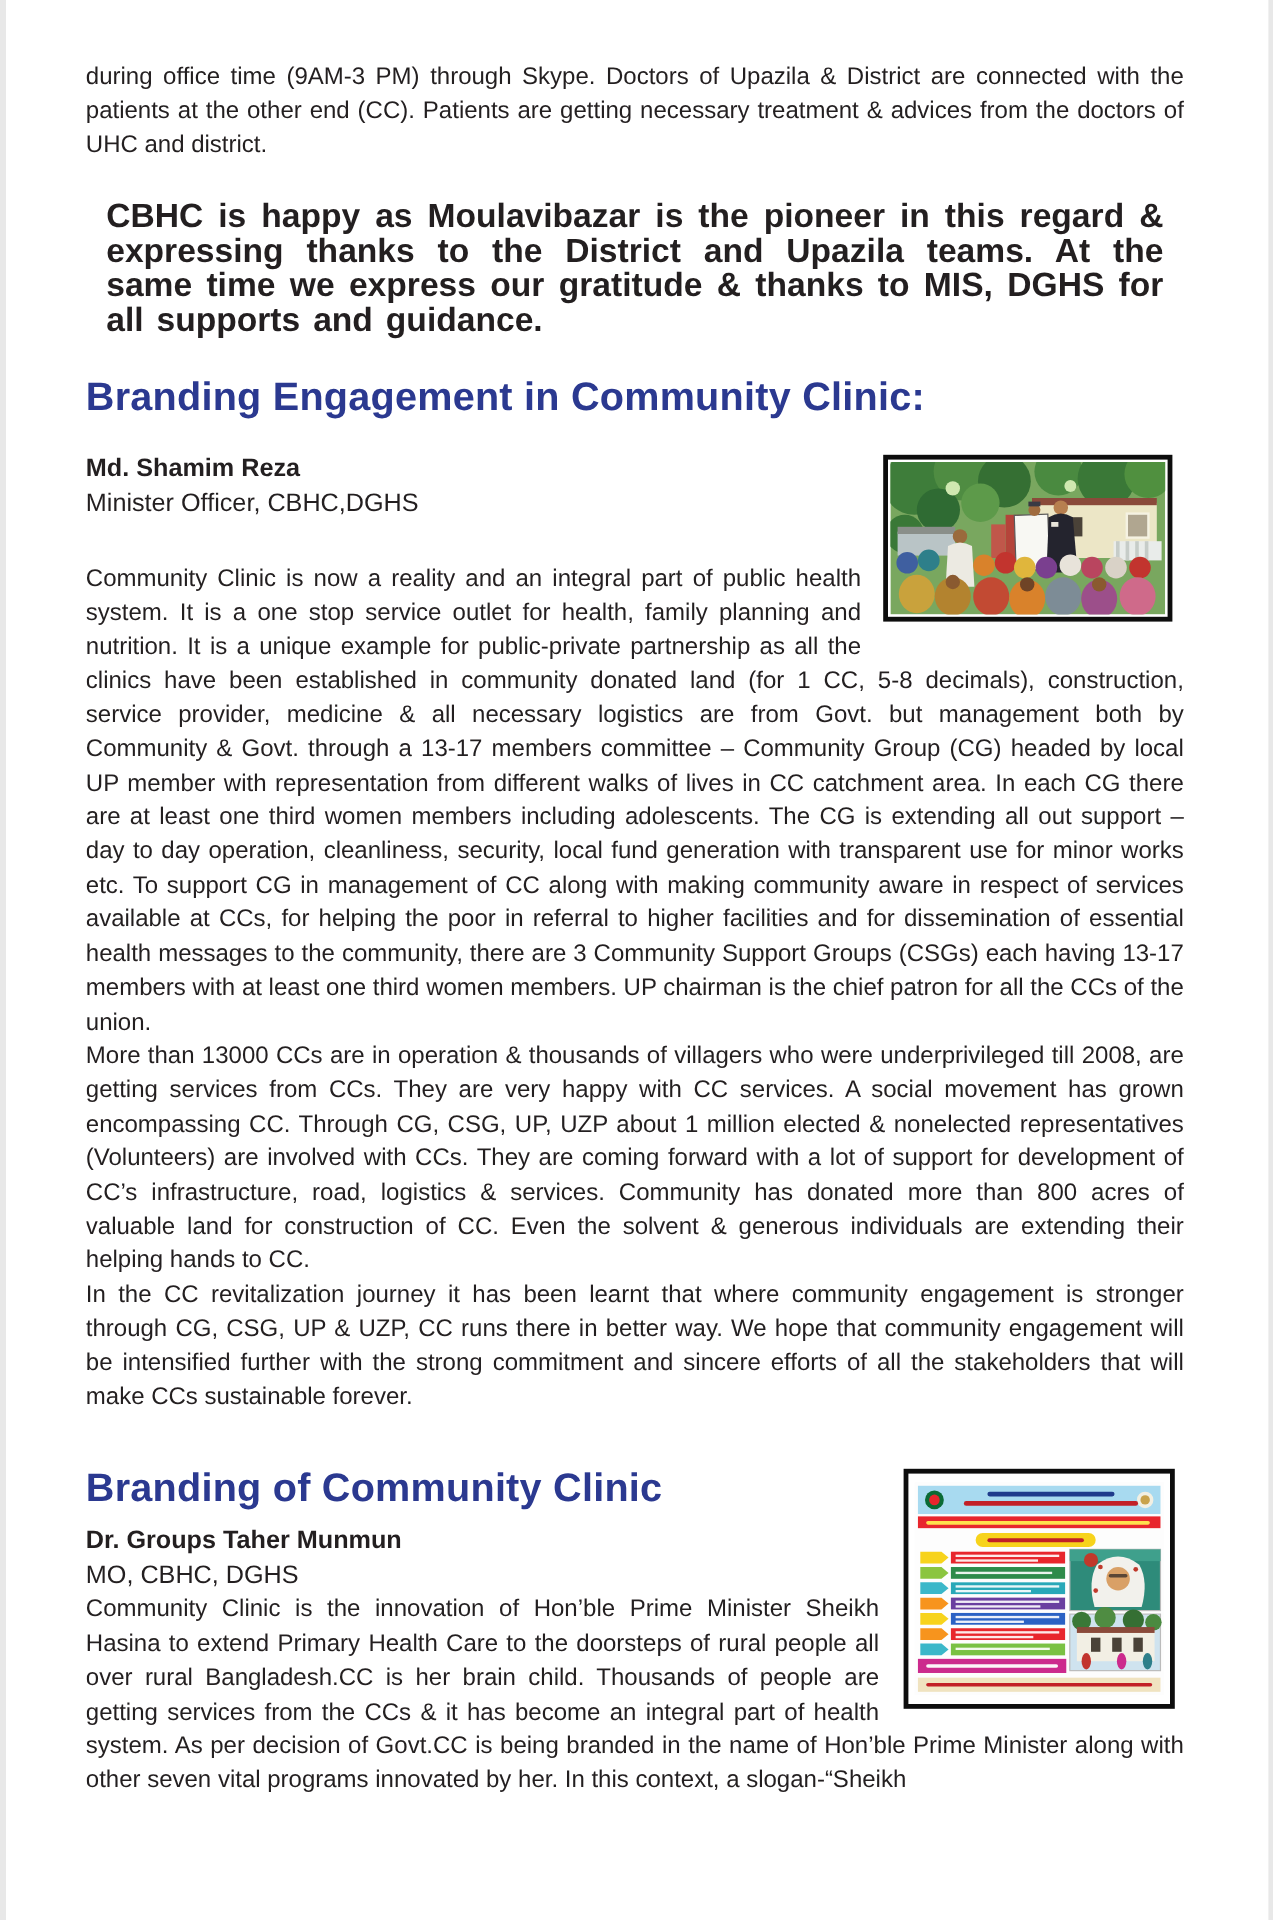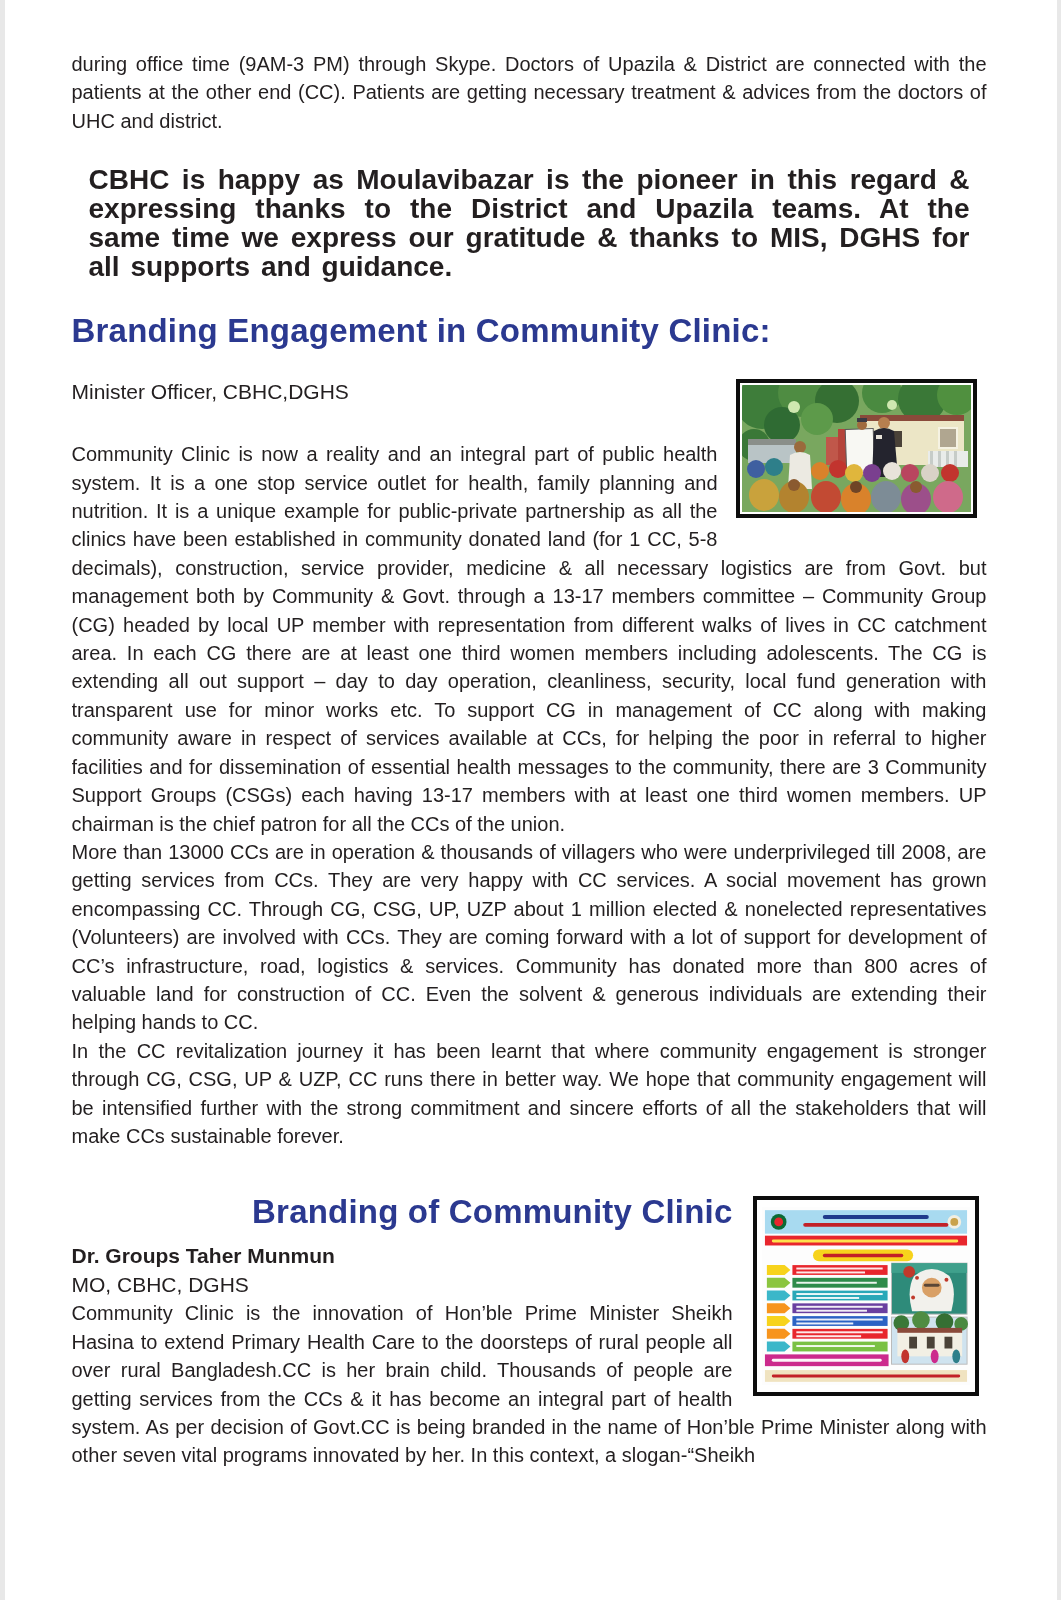--- a/index.html
+++ b/index.html
@@ -18,21 +18,21 @@
     font-weight:bold; font-size:28px; line-height:29px;
     word-spacing:3px; text-align:justify; margin:17px;
   }
   .section-heading {
     color:#2b3990; font-size:33px; line-height:40px; font-weight:bold;
     letter-spacing:0.2px; margin:0;
   }
   #section1 { margin-top:30px; }
   #section1 .section-heading { margin-bottom:26px; }
   #section2 { margin-top:42px; }
-  #section2 .section-heading { margin-bottom:10px;text-align:right; }
+  #section2 .section-heading { margin-bottom:10px; }
   section { overflow:hidden; }
   .author-name { font-weight:bold; font-size:21px; line-height:28px; }
   .author-title { font-size:21px; line-height:29px; }
   .s1-author { margin-bottom:34px; }
   .float-photo {
     float:right; margin:2px 10px 18px 18px;
     border:4px solid #0d0d0d; background:#ffffff; padding:2px;
     line-height:0;
   }
   .float-poster {
@@ -117,20 +117,21 @@
         <ellipse cx="144" cy="112" rx="15" ry="16" fill="#7d8c96"></ellipse>
         <ellipse cx="174" cy="114" rx="15" ry="16" fill="#9c4f8a"></ellipse>
         <ellipse cx="206" cy="112" rx="15" ry="16" fill="#cf6a8a"></ellipse>
         <circle cx="52" cy="100" r="6" fill="#8a5a30"></circle>
         <circle cx="114" cy="102" r="6" fill="#6f4426"></circle>
         <circle cx="174" cy="102" r="6" fill="#8a5a30"></circle>
       </svg>
     </div>
 
     <div class="s1-author">
+      <div class="author-name">Md. Shamim Reza</div>
       <div class="author-title">Minister Officer, CBHC,DGHS</div>
     </div>
 
     <p class="body-text">Community Clinic is now a reality and an integral part of public health system. It is a one stop service outlet for health, family planning and nutrition. It is a unique example for public-private partnership as all the clinics have been established in community donated land (for 1 CC, 5-8 decimals), construction, service provider, medicine &amp; all necessary logistics are from Govt. but management both by Community &amp; Govt. through a 13-17 members committee – Community Group (CG) headed by local UP member with representation from different walks of lives in CC catchment area. In each CG there are at least one third women members including adolescents. The CG is extending all out support – day to day operation, cleanliness, security, local fund generation with transparent use for minor works etc. To support CG in management of CC along with making community aware in respect of services available at CCs, for helping the poor in referral to higher facilities and for dissemination of essential health messages to the community, there are 3 Community Support Groups (CSGs) each having 13-17 members with at least one third women members. UP chairman is the chief patron for all the CCs of the union.</p>
     <p class="body-text">More than 13000 CCs are in operation &amp; thousands of villagers who were underprivileged till 2008, are getting services from CCs. They are very happy with CC services.  A social movement has grown encompassing CC. Through CG, CSG, UP, UZP about 1 million elected &amp; nonelected representatives (Volunteers) are involved with CCs. They are coming forward with a lot of support for development of CC’s infrastructure, road, logistics &amp; services. Community has donated more than 800 acres of valuable land for construction of CC. Even the solvent &amp; generous individuals are extending their helping hands to CC.</p>
     <p class="body-text">In the CC revitalization journey it has been learnt that where community engagement is stronger through CG, CSG, UP &amp; UZP, CC runs there in better way. We hope that community engagement will be intensified further with the strong commitment and sincere efforts of all the stakeholders that will make CCs sustainable forever.</p>
   </section>
 
   <section id="section2">
 

